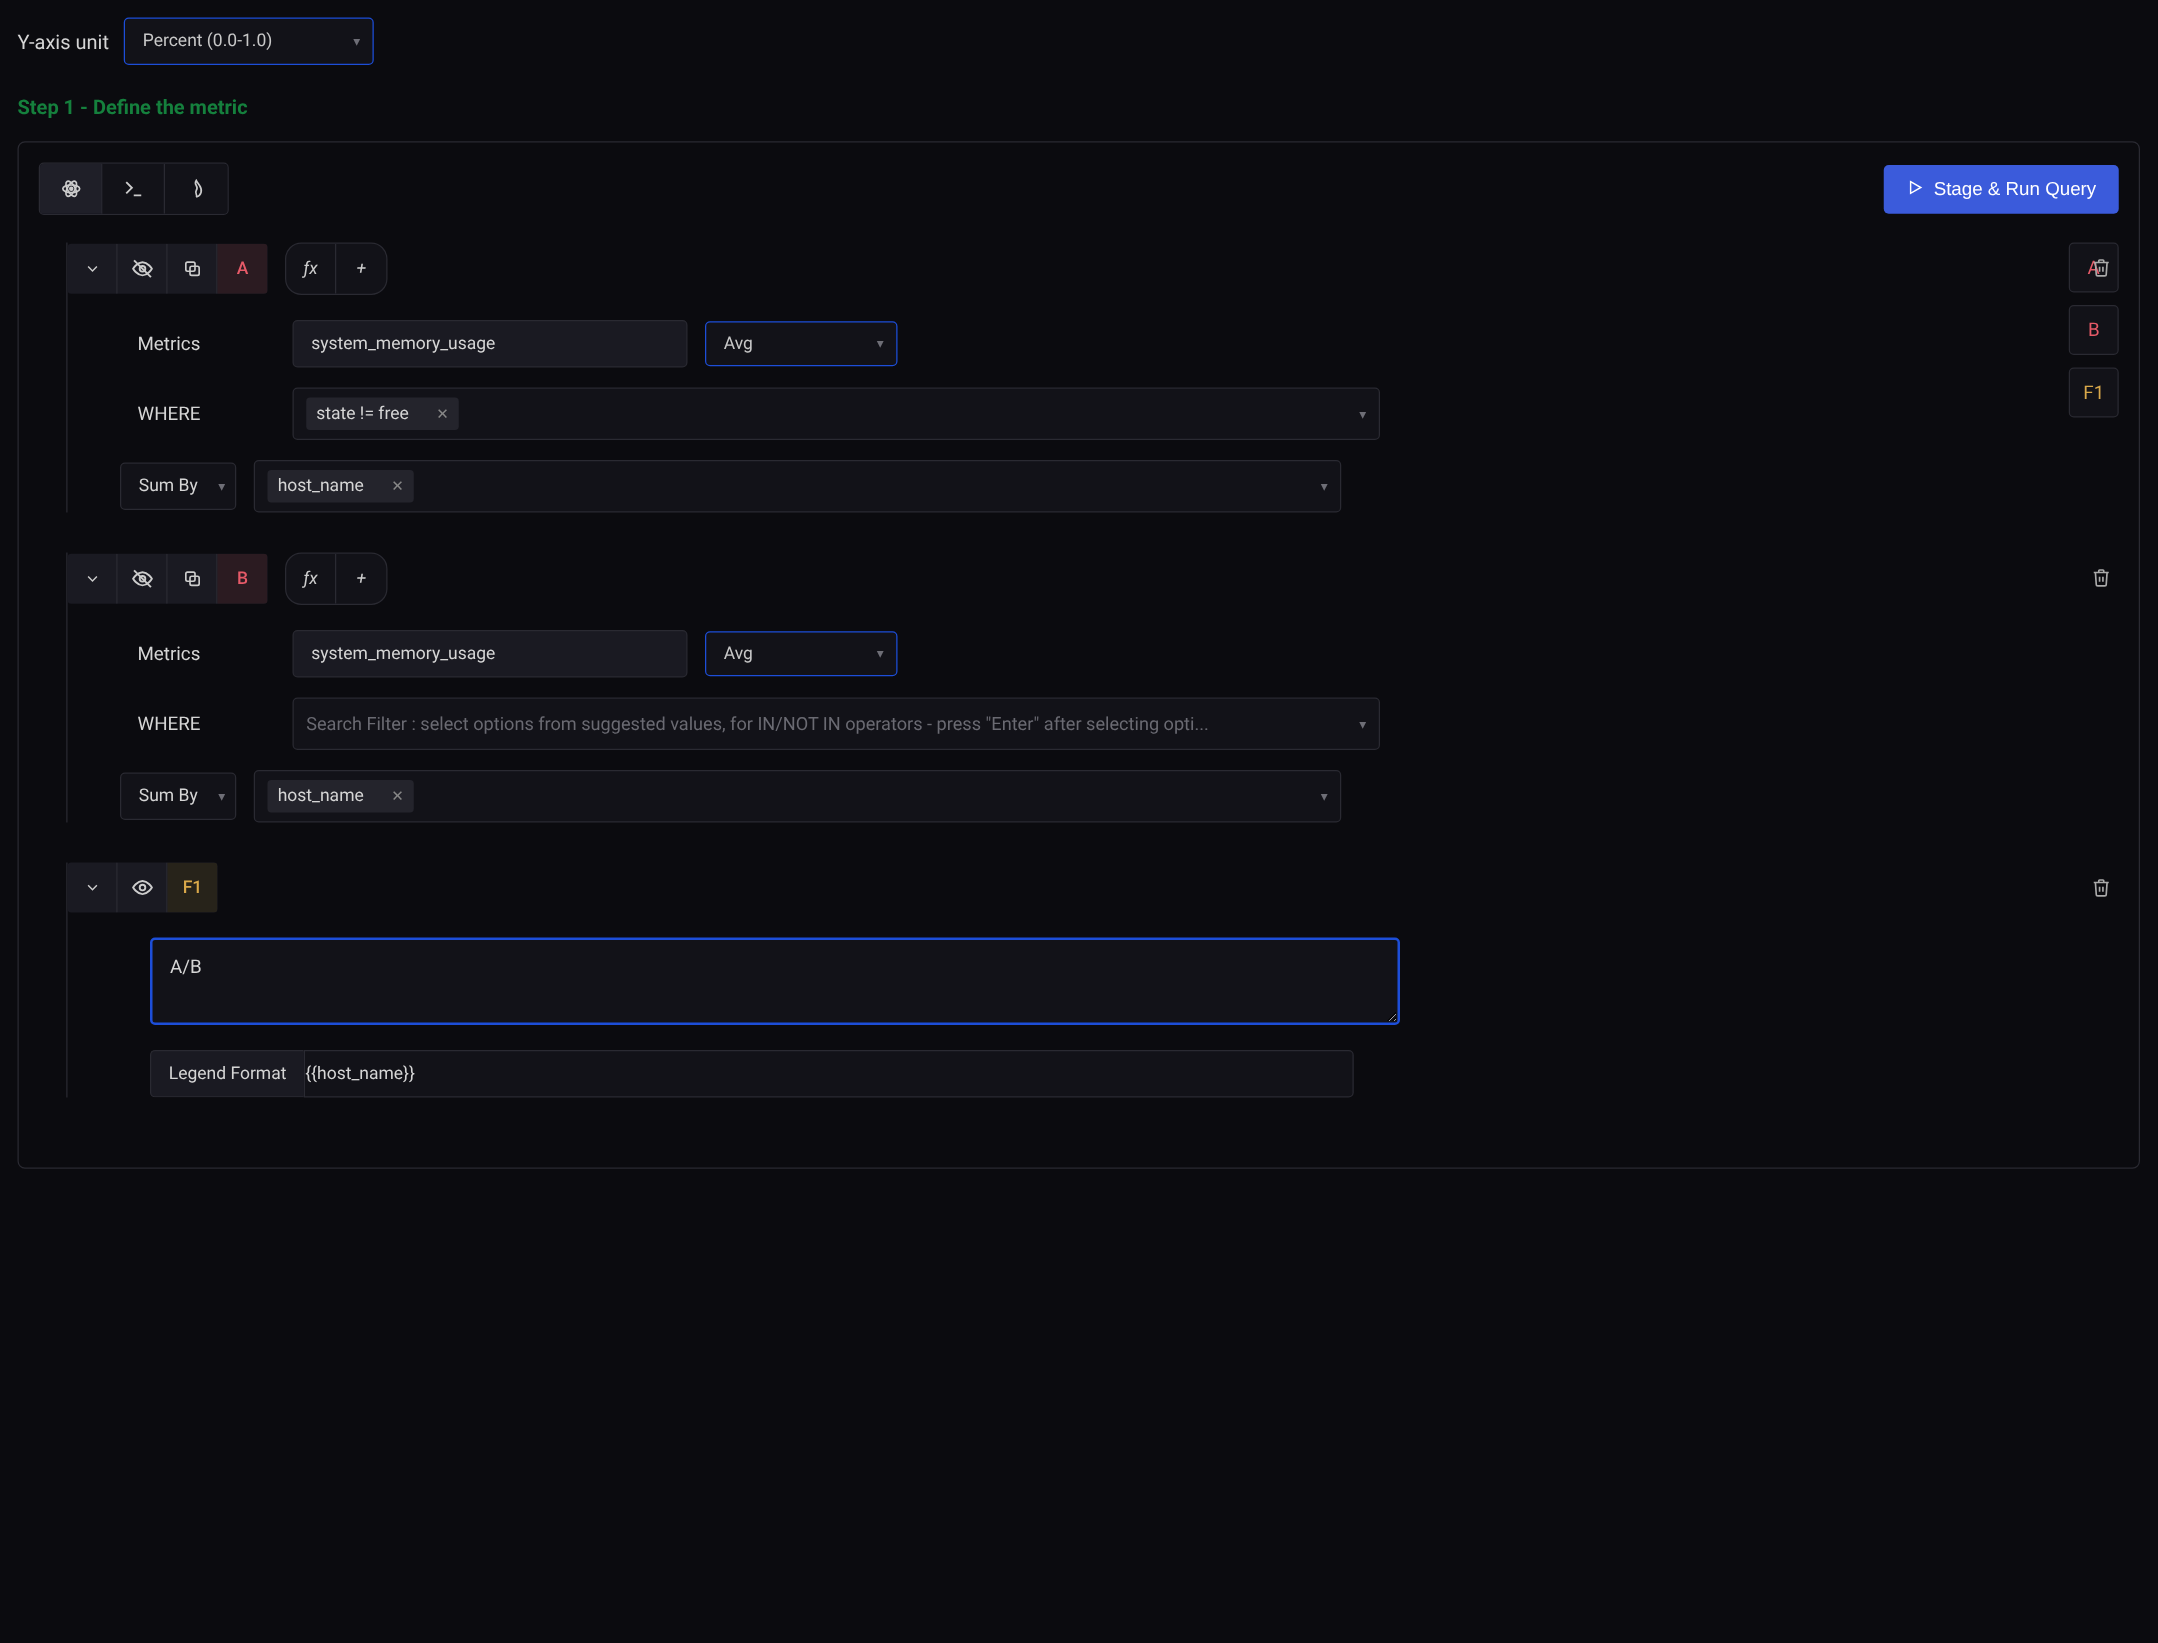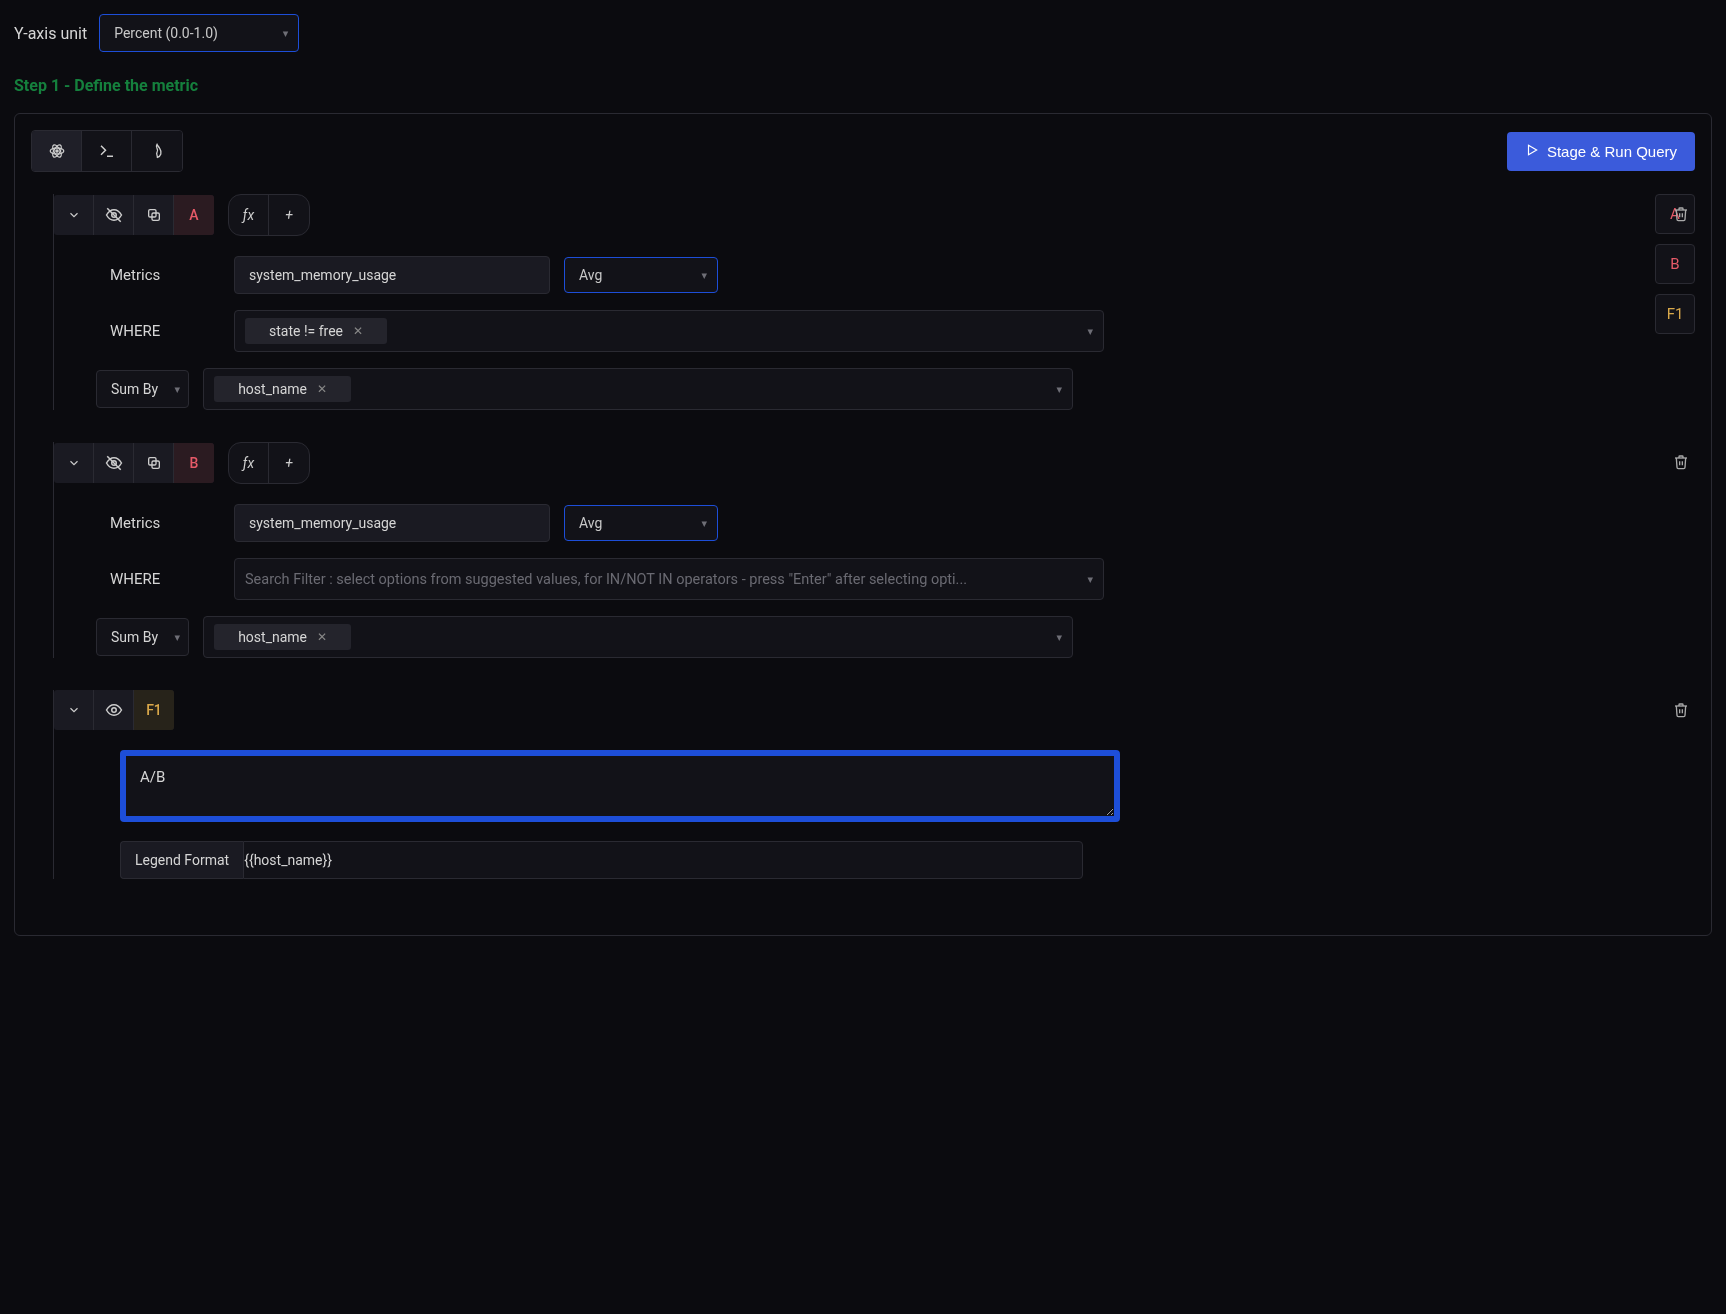--- a/index.html
+++ b/index.html
@@ -193,42 +193,42 @@
     }
     .tag-input .caret-right {
       position: absolute;
       right: 10px;
       color: #6e6e76;
       font-size: 11px;
     }
     .tag {
       background: #24242c;
       border-radius: 3px;
-      padding: 5px 24px;
-      color: #d5d5d5;
-      display: inline-flex;
-      align-items: center;
-      gap: 10px;
+      padding: 5px 8px;
+      color: #d5d5d5;
+      display: inline-flex;
+      align-items: center;
+      gap: 22px;
     }
     .tag .x { color: #888; cursor: pointer; font-size: 12px; }
     .placeholder { color: #6a6a72; font-size: 14.5px; }
     .sumby-select {
       background: #121218;
       border: 1px solid #2a2a32;
       border-radius: 4px;
       padding: 10px 30px 10px 14px;
       position: relative;
       color: #d5d5d5;
       margin-left: -14px;
     }
     .sumby-select .caret { position: absolute; right: 8px; top:50%; transform:translateY(-50%); color:#6e6e76; font-size:11px; }
     .textarea {
       width: 100%;
       background: #121218;
-      border: 6px solid #1d4ed8;
+      border: 2px solid #1d4ed8;
       border-radius: 4px;
       padding: 12px 14px;
       color: #d5d5d5;
       min-height: 70px;
       resize: both;
       font-family: inherit;
       font-size: 15px;
       margin-bottom: 16px;
       max-width: 1000px;
     }

